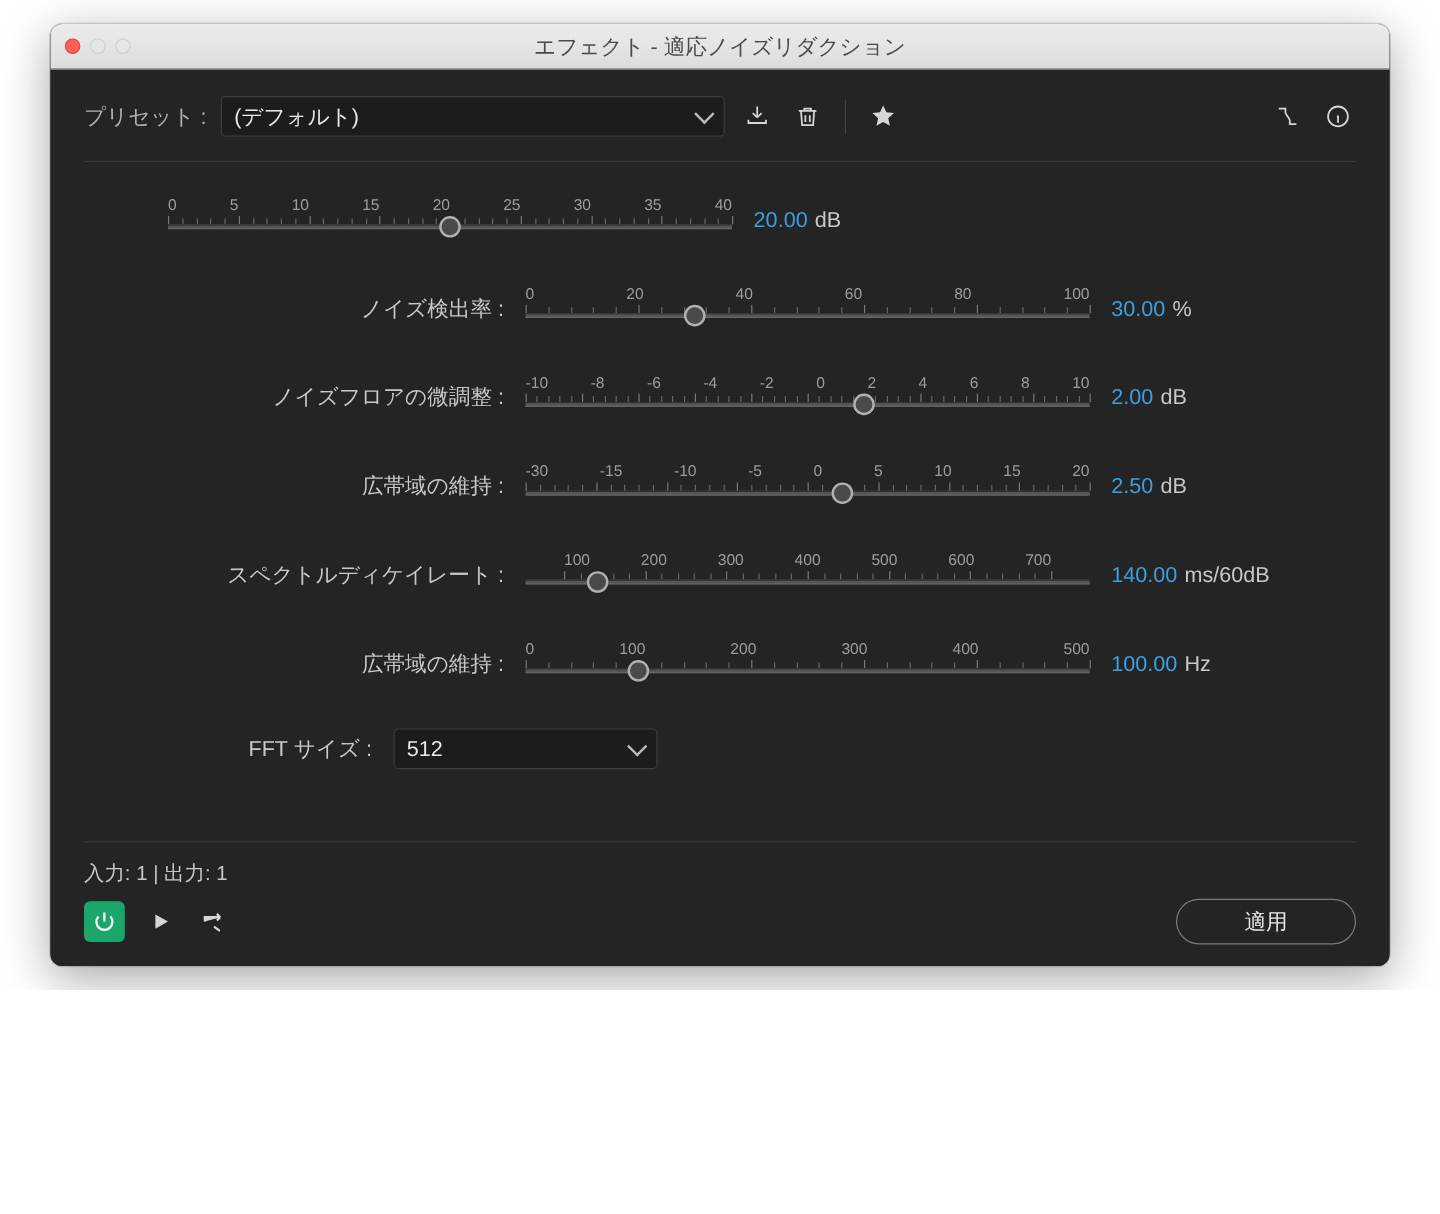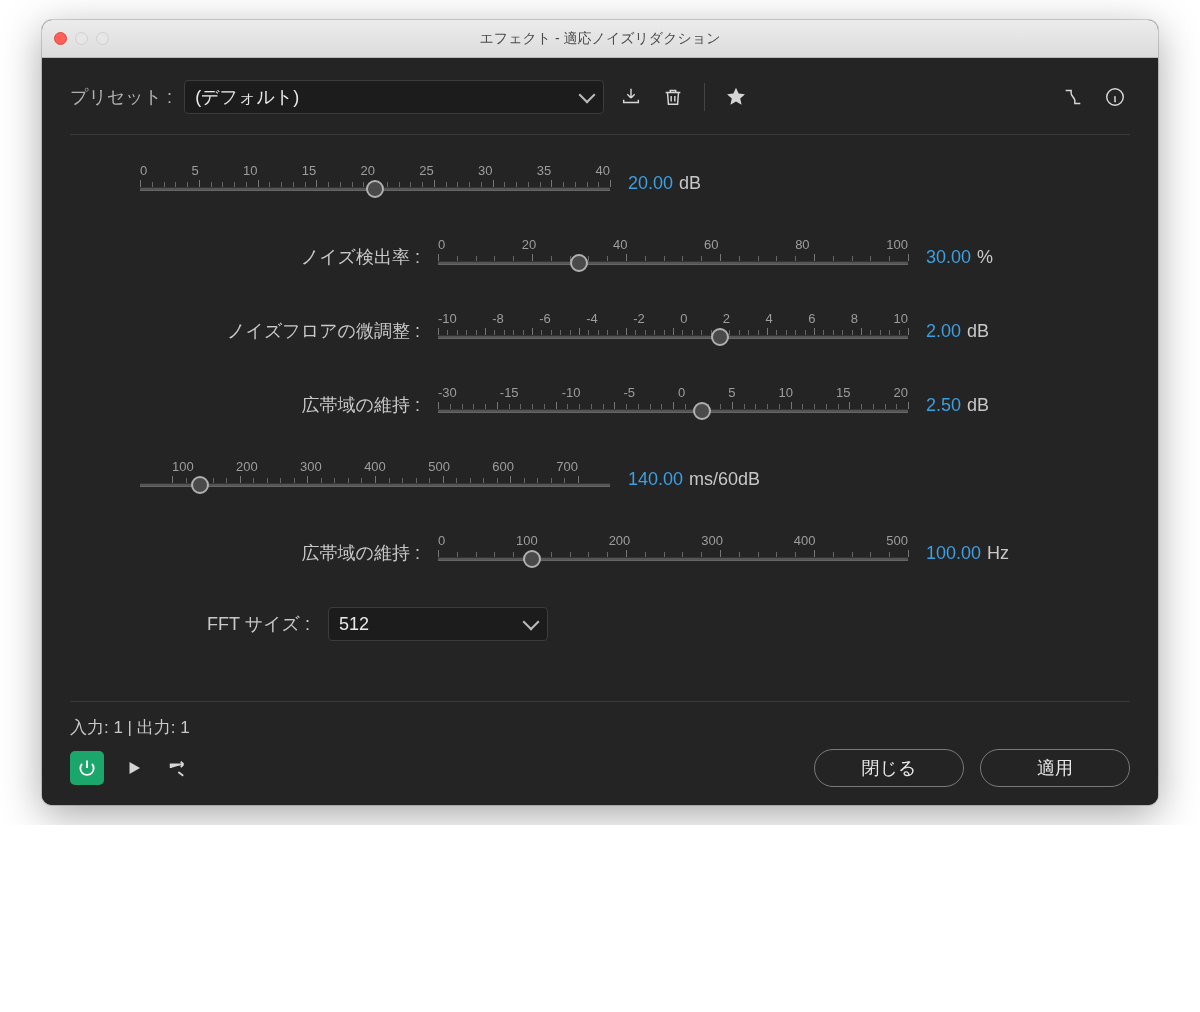--- a/index.html
+++ b/index.html
@@ -24,21 +24,21 @@
   border-bottom: 1px solid #b8b8b8;
   display: flex;
   align-items: center;
   position: relative;
 }
 .traffic { position: absolute; left: 12px; display: flex; gap: 8px; }
 .tl { width: 13px; height: 13px; border-radius: 50%; }
 .tl.red { background: #ff5f57; border: .5px solid #e14640; }
 .tl.yel { background: #e6e6e6; border: .5px solid #cfcfcf; }
 .tl.grn { background: #e6e6e6; border: .5px solid #cfcfcf; }
-.title { flex:1; text-align:center; color:#4a4a4a; font-size:14px; font-weight:400; }
+.title { flex:1; text-align:center; color:#4a4a4a; font-size:18px; font-weight:400; }
 
 .body { background:#242424; padding: 22px 28px 18px; color:#bfbfbf; }
 
 .toprow { display:flex; align-items:center; gap:12px; }
 .lbl { font-size:18px; color:#b0b0b0; white-space:nowrap; }
 .preset-select {
   flex: 0 0 420px;
   height: 34px;
   background:#1c1c1c;
   border:1px solid #3c3c3c;
@@ -411,20 +411,21 @@
             </div>
             <div class="track"></div>
             <div class="knob" style="left: 56.25%;"></div>
           </div>
           <div class="value">
             <span class="vnum">2.50</span>
             <span class="vunit">dB</span>
           </div>
         </div>
         <div class="param">
+          <div class="param-label">スペクトルディケイレート :</div>
           <div class="slider-wrap">
             <div class="ticks" style="padding-left: 32px; padding-right: 32px;">
               <span>100</span>
               <span>200</span>
               <span>300</span>
               <span>400</span>
               <span>500</span>
               <span>600</span>
               <span>700</span>
             </div>
@@ -547,20 +548,17 @@
           </svg>
       </div>
       <div class="loop">
         <svg width="22" height="22" viewBox="0 0 24 24" fill="none" stroke="#d6d6d6" stroke-width="2">
             <path d="M4 12V8h14m0 0l-3-3m3 3l-3 3"></path>
             <path d="M13 17l4 3" stroke-linecap="round"></path>
           </svg>
       </div>
       <div class="spacer"></div>
       <div class="btn">
-          <span>閉じる</span>
-        </div>
-      <div class="btn">
           <span>適用</span>
         </div>
     </div>
   </div>
 </div>
 
 </body></html>

